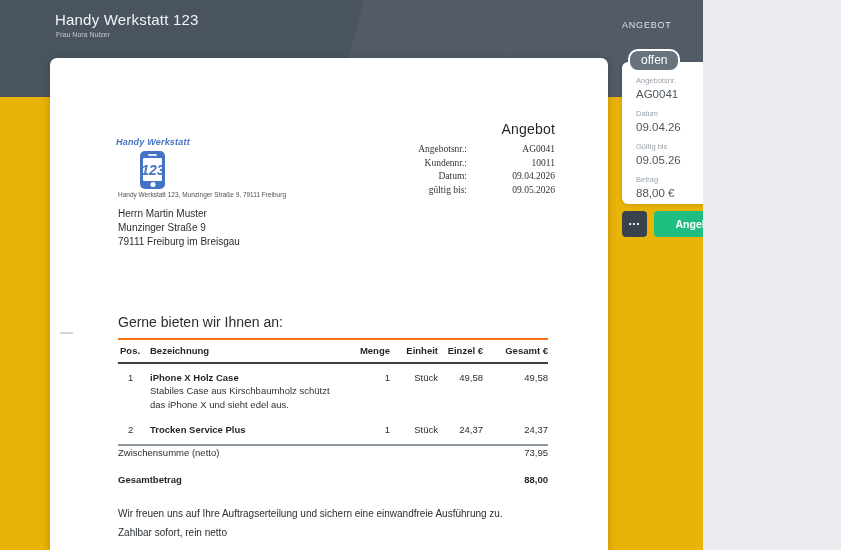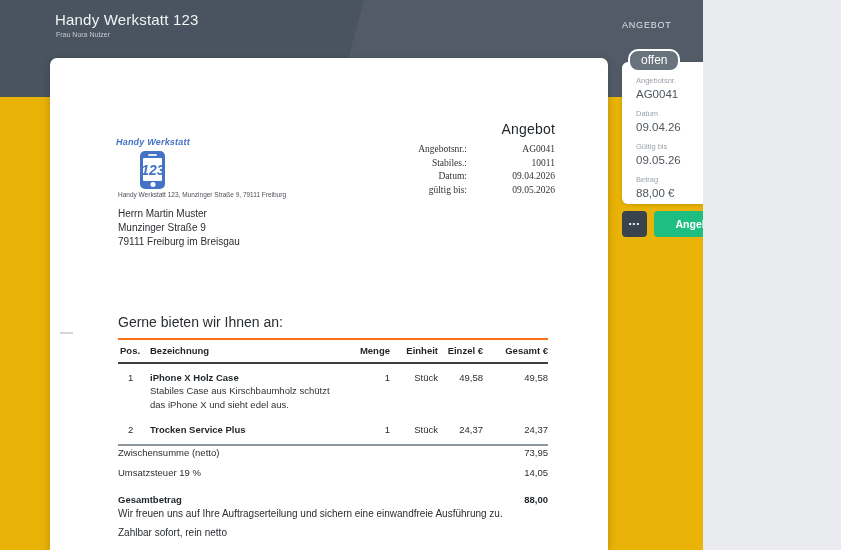--- a/index.html
+++ b/index.html
@@ -105,21 +105,21 @@
     </div>
 
     <div class="doc-title">Angebot</div>
 
     <div class="meta">
       <div class="meta-row">
         <span class="meta-label">Angebotsnr.:</span>
         <span class="meta-value">AG0041</span>
       </div>
       <div class="meta-row">
-        <span class="meta-label">Stabiles.:</span>
+        <span class="meta-label">Kundennr.:</span>
         <span class="meta-value">10011</span>
       </div>
       <div class="meta-row">
         <span class="meta-label">Datum:</span>
         <span class="meta-value">09.04.2026</span>
       </div>
       <div class="meta-row">
         <span class="meta-label">gültig bis:</span>
         <span class="meta-value">09.05.2026</span>
       </div>
@@ -179,24 +179,20 @@
           <td class="ar">24,37</td>
         </tr>
       </tbody>
     </table>
 
     <div class="totals">
       <div class="totals-row">
         <span>Zwischensumme (netto)</span>
         <span>73,95</span>
       </div>
-      <div class="totals-row">
-        <span>Umsatzsteuer 19 %</span>
-        <span>14,05</span>
-      </div>
       <div class="totals-row bold">
         <span>Gesamtbetrag</span>
         <span>88,00</span>
       </div>
     </div>
 
     <div class="doc-footer">
       <p>Wir freuen uns auf Ihre Auftragserteilung und sichern eine einwandfreie Ausführung zu.</p>
       <p>Zahlbar sofort, rein netto</p>
     </div>

